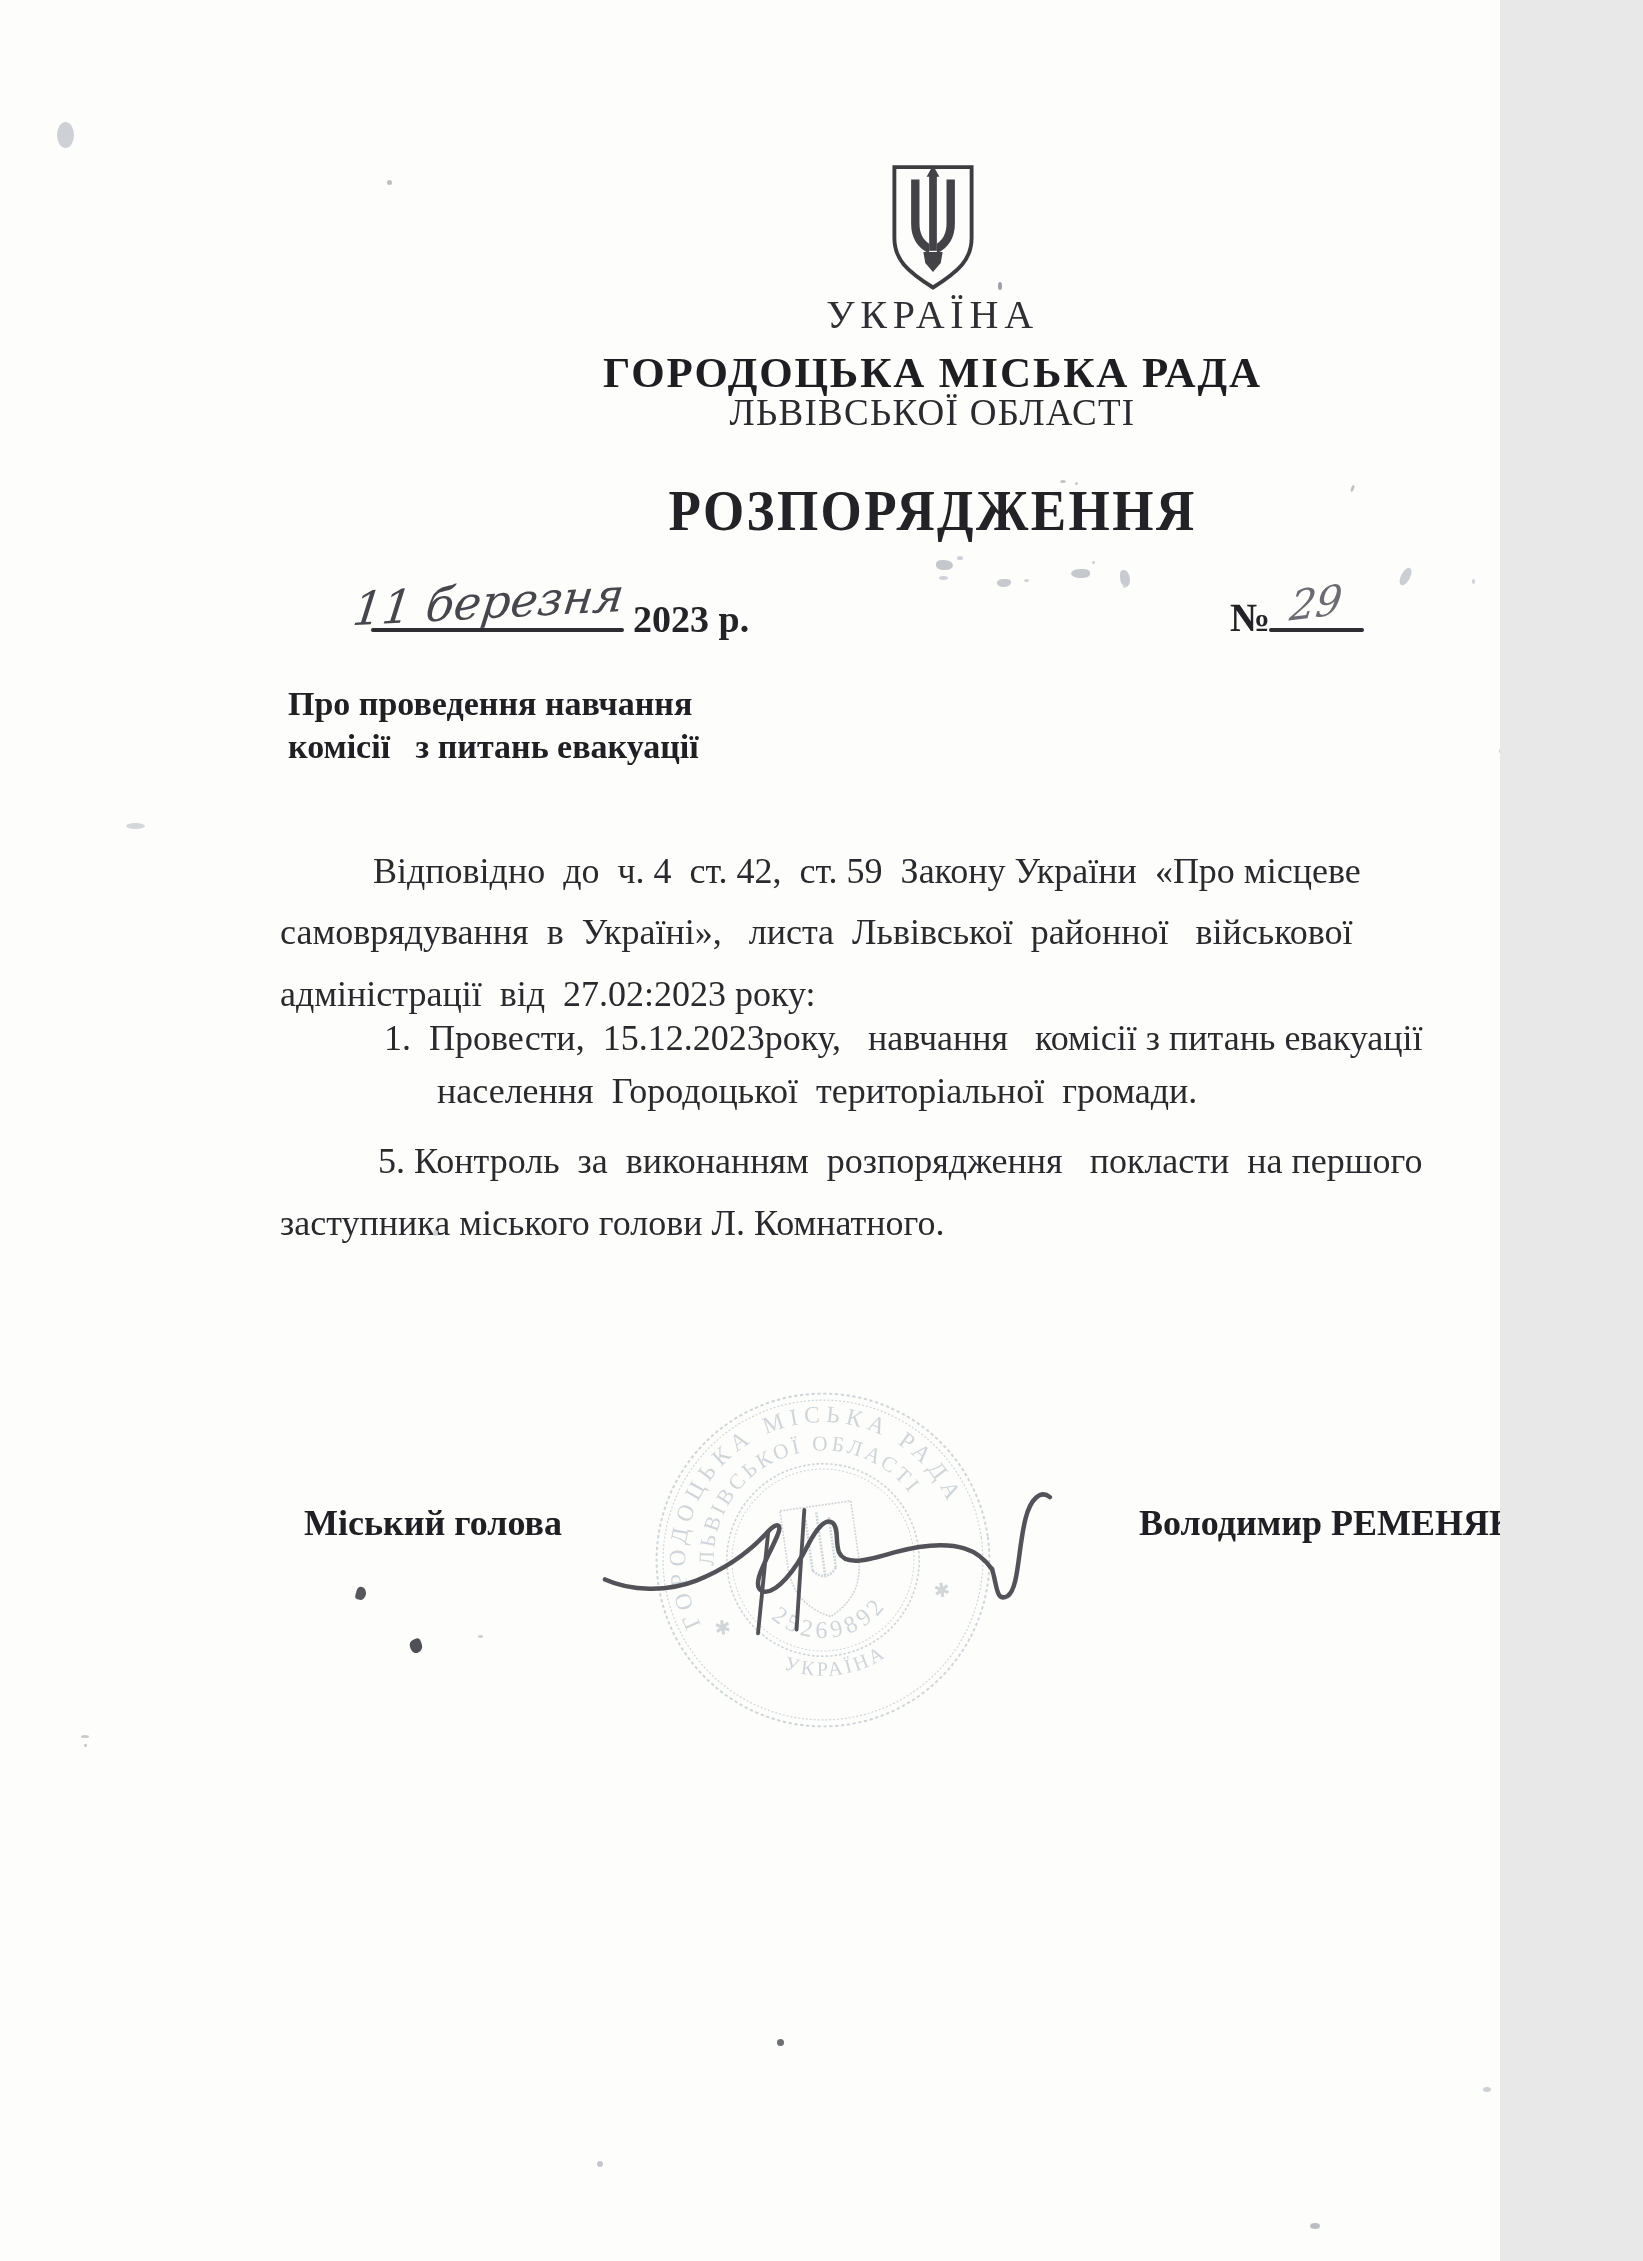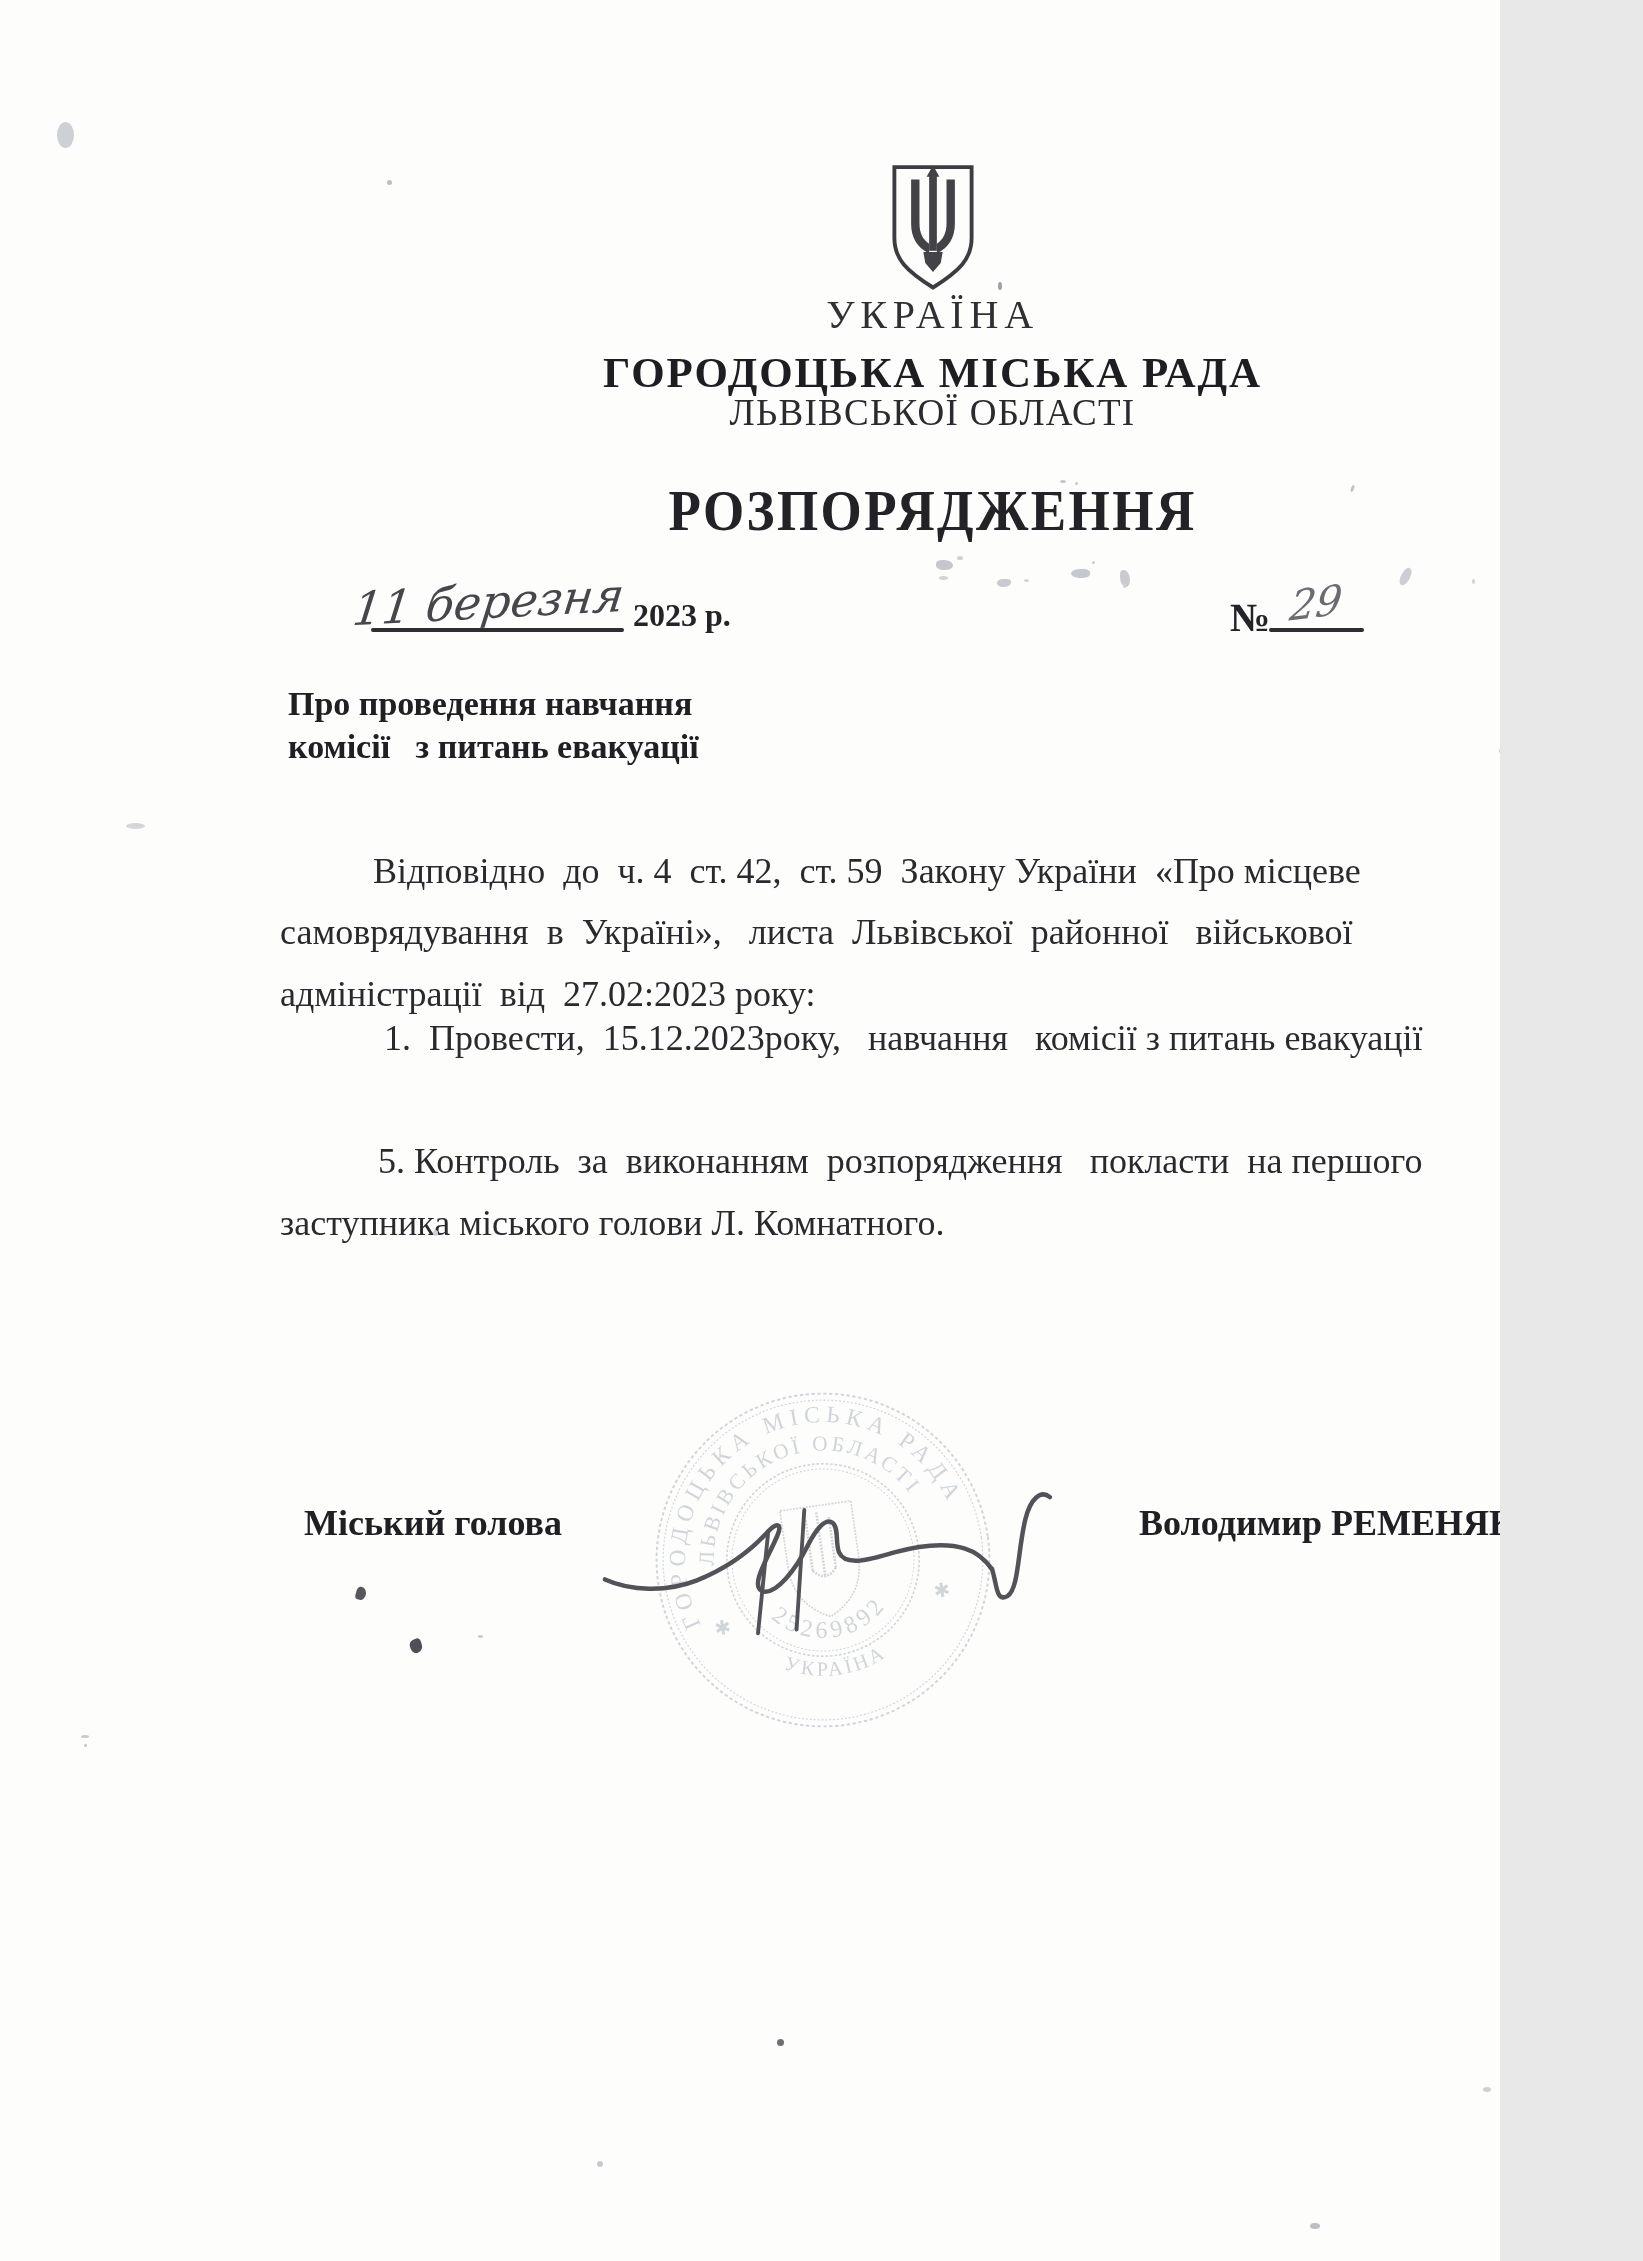--- a/index.html
+++ b/index.html
@@ -7,21 +7,21 @@
   .page{
     position:relative; width:1500px; height:2261px; background:#fdfdfc;
     font-family:"Liberation Serif", serif; color:#26262a; overflow:hidden;
   }
   .abs{position:absolute; white-space:pre;}
   .center-col{position:absolute; left:280px; width:1305px; text-align:center;}
   .country{font-size:40px; letter-spacing:5.8px; color:#303034;}
   .org{font-size:43px; font-weight:bold; letter-spacing:1.9px; color:#1e1e22;}
   .region{font-size:37px; letter-spacing:1.3px; color:#2b2b2f;}
   .doctype{font-size:57px; font-weight:bold; letter-spacing:2.6px; color:#232327; transform:scaleX(.93); transform-origin:center;}
-  .year{font-size:32px; font-weight:bold; color:#242428;}
+  .year{font-size:38px; font-weight:bold; color:#242428;}
   .numsign{font-size:40px; font-weight:bold; color:#242428;}
   .hand{
     font-family:"DejaVu Serif", serif; font-style:italic; color:#46464d;
     transform:rotate(-3deg) skewX(-10deg);
   }
   .hand29{color:#6b6b72; transform:rotate(-7deg) skewX(-14deg);}
   .rule{position:absolute; background:#2e2e32; height:3.9px; border-radius:1.9px;}
   .subject{font-size:34px; font-weight:bold; color:#202024; line-height:43px;}
   .bodyline{font-size:36px; color:#2a2a2e;}
   .sig{font-size:36px; font-weight:bold; color:#202024;}
@@ -59,20 +59,21 @@
   <div class="rule" style="left:1269px; top:628px; width:95px;"></div>
 
   <div class="abs subject" style="left:288px; top:725px;">комісії   з питань евакуації</div>
   <div class="abs subject" style="left:288px; top:682px;">Про проведення навчання</div>
 
   <div class="abs bodyline" style="left:373px; top:850px;">Відповідно  до  ч. 4  ст. 42,  ст. 59  Закону України  «Про місцеве</div>
   <div class="abs bodyline" style="left:280px; top:911px;">самоврядування  в  Україні»,   листа  Львівської  районної   військової</div>
   <div class="abs bodyline" style="left:280px; top:973px;">адміністрації  від  27.02:2023 року:</div>
 
   <div class="abs bodyline" style="left:384px; top:1017px;">1.  Провести,  15.12.2023року,   навчання   комісії з питань евакуації</div>
+  <div class="abs bodyline" style="left:437px; top:1070px;">населення  Городоцької  територіальної  громади.</div>
   <div class="abs bodyline" style="left:378px; top:1140px;">5. Контроль  за  виконанням  розпорядження   покласти  на першого</div>
   <div class="abs bodyline" style="left:280px; top:1202px;">заступника міського голови Л. Комнатного.</div>
 
   <svg class="stamp-svg" style="left:641px; top:1378px; color:#aab5bd; transform:rotate(-8deg);" width="364" height="364" viewBox="0 0 560 560">
     <g fill="none" stroke="currentColor">
       <circle cx="280" cy="280" r="256" stroke-width="3" stroke-dasharray="5 4"></circle>
       <circle cx="280" cy="280" r="246" stroke-width="1.8" stroke-dasharray="3 3"></circle>
       <circle cx="280" cy="280" r="148" stroke-width="2.5" stroke-dasharray="4 3"></circle>
       <circle cx="280" cy="280" r="140" stroke-width="1.5" stroke-dasharray="3 3"></circle>
       <path d="M 225,196 h 110 v 84 c 0,52 -27,74 -55,88 c -28,-14 -55,-36 -55,-88 z" stroke-width="2.5" stroke-dasharray="3 2"></path>

